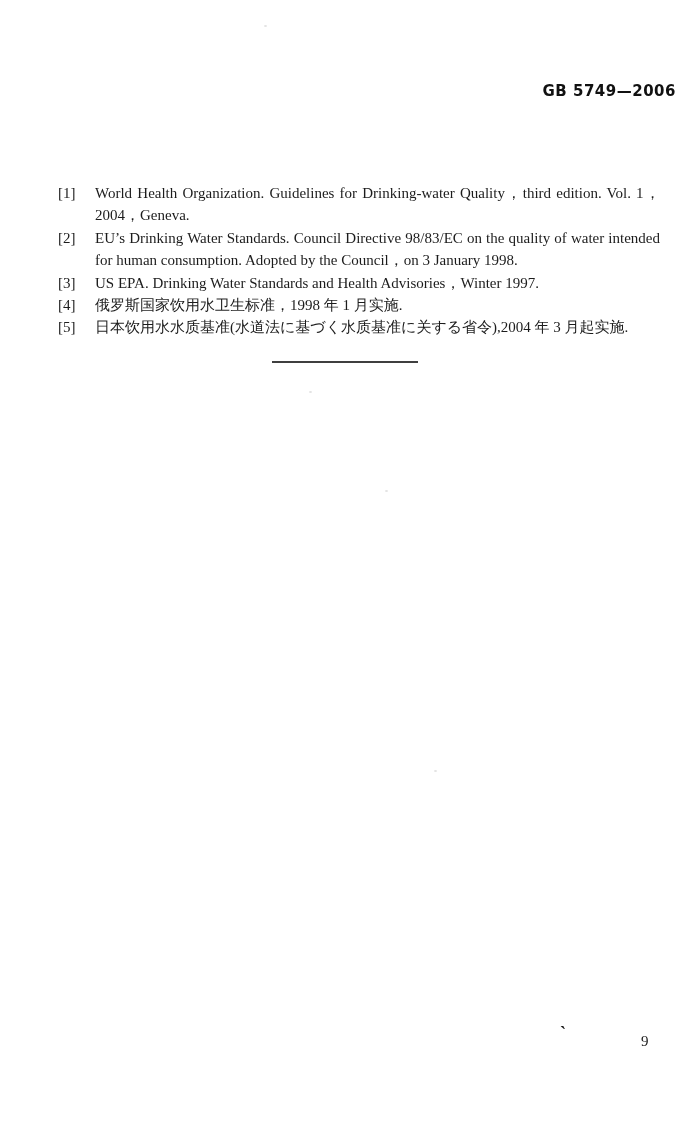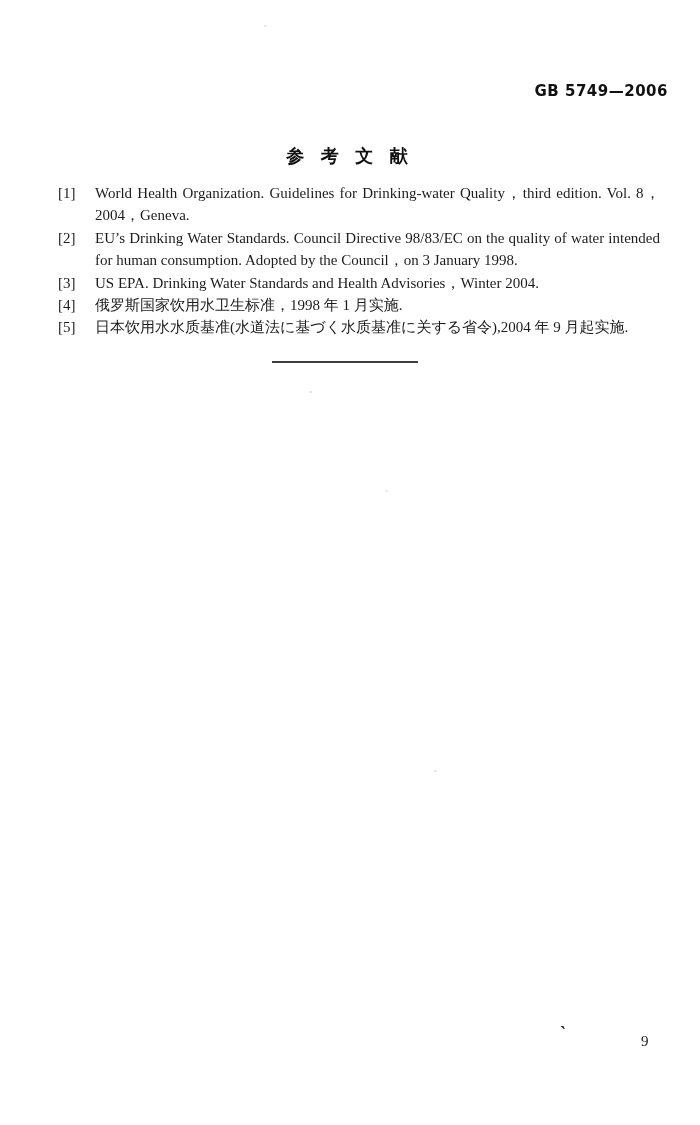--- a/index.html
+++ b/index.html
@@ -15,21 +15,21 @@
     font-family: "Liberation Serif", "DejaVu Serif", serif;
     color: #1c1c1c;
   }
   .page {
     position: absolute;
     inset: 0;
   }
   .header {
     position: absolute;
     top: 82px;
-    right: 32px;
+    right: 24px;
     font-family: "DejaVu Sans", "Liberation Sans", sans-serif;
     font-weight: bold;
     font-size: 15px;
     letter-spacing: 0.5px;
     color: #111;
     white-space: nowrap;
   }
   .title {
     position: absolute;
     top: 144px;
@@ -98,47 +98,46 @@
   .speck-3 { left: 385px; top: 490px; width: 3px; height: 2px; }
   .speck-4 { left: 434px; top: 770px; width: 3px; height: 2px; }
 </style>
 </head>
 <body>
 
 <div class="page">
 
   <div class="header">GB 5749—2006</div>
 
-  <h1 class="title">参 考 文 献</h1>
 
   <div class="refs">
 
     <div class="ref-row">
       <span class="ref-label">[1]</span>
-      <span class="ref-text">World Health Organization. Guidelines for Drinking-water Quality，third edition. Vol. 8，2004，Geneva.</span>
+      <span class="ref-text">World Health Organization. Guidelines for Drinking-water Quality，third edition. Vol. 1，2004，Geneva.</span>
     </div>
 
     <div class="ref-row">
       <span class="ref-label">[2]</span>
       <span class="ref-text">EU’s Drinking Water Standards. Council Directive 98/83/EC on the quality of water intended for human consumption. Adopted by the Council，on 3 January 1998.</span>
     </div>
 
     <div class="ref-row">
       <span class="ref-label">[3]</span>
-      <span class="ref-text">US EPA. Drinking Water Standards and Health Advisories，Winter 2004.</span>
+      <span class="ref-text">US EPA. Drinking Water Standards and Health Advisories，Winter 1997.</span>
     </div>
 
     <div class="ref-row">
       <span class="ref-label">[4]</span>
       <span class="ref-text">俄罗斯国家饮用水卫生标准，1998 年 1 月实施.</span>
     </div>
 
     <div class="ref-row">
       <span class="ref-label">[5]</span>
-      <span class="ref-text">日本饮用水水质基准(水道法に基づく水质基准に关する省令),2004 年 9 月起实施.</span>
+      <span class="ref-text">日本饮用水水质基准(水道法に基づく水质基准に关する省令),2004 年 3 月起实施.</span>
     </div>
 
   </div>
 
   <div class="divider"></div>
 
   <span class="ink-mark">ˋ</span>
 
   <div class="page-number">9</div>
 

